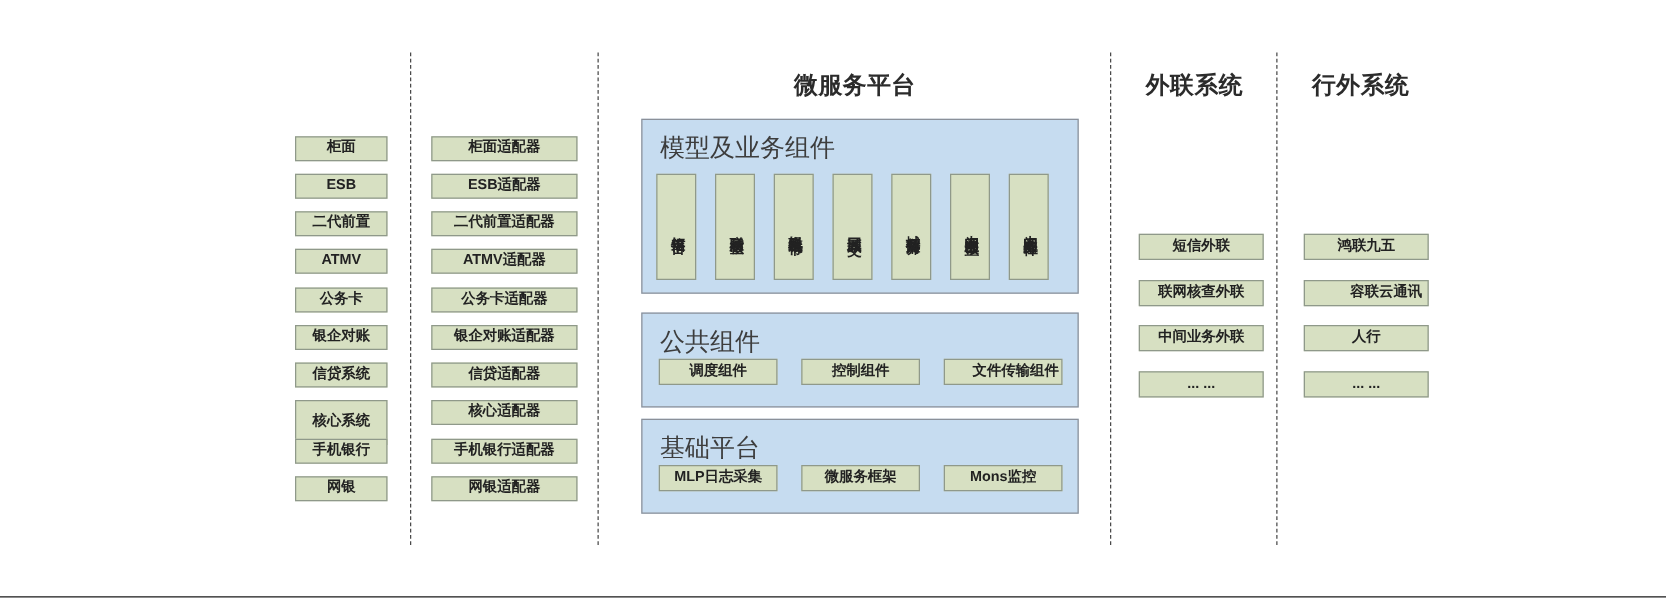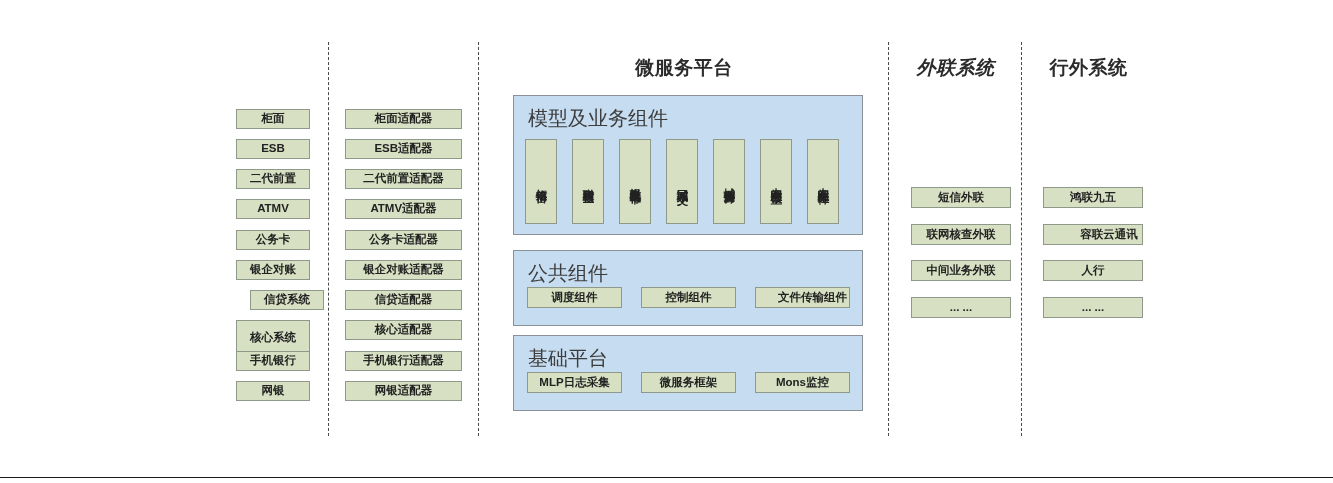--- a/index.html
+++ b/index.html
@@ -100,30 +100,30 @@
 <body>
 
 <div class="canvas">
 
   <div class="divider" style="left:328px;"></div>
   <div class="divider" style="left:478px;"></div>
   <div class="divider" style="left:888px;"></div>
   <div class="divider" style="left:1021px;"></div>
 
   <div class="col-title" style="left:480px; top:55px; width:408px;">微服务平台</div>
-  <div class="col-title" style="left:890px; top:55px; width:131px;font-style:italic;">外联系统</div>
+  <div class="col-title" style="left:890px; top:55px; width:131px;">外联系统</div>
   <div class="col-title" style="left:1023px; top:55px; width:131px;">行外系统</div>
 
   <div class="node" style="left:236px; top:109px; width:74px; height:20px;">柜面</div>
   <div class="node" style="left:236px; top:139px; width:74px; height:20px;">ESB</div>
   <div class="node" style="left:236px; top:169px; width:74px; height:20px;">二代前置</div>
   <div class="node" style="left:236px; top:199px; width:74px; height:20px;text-align:center;">ATMV</div>
   <div class="node" style="left:236px; top:230px; width:74px; height:20px;">公务卡</div>
   <div class="node" style="left:236px; top:260px; width:74px; height:20px;">银企对账</div>
-  <div class="node" style="left:236px; top:290px; width:74px; height:20px;margin-left:14px;">信贷系统</div>
+  <div class="node" style="left:236px; top:290px; width:74px; height:20px;">信贷系统</div>
   <div class="node" style="left:236px; top:320px; width:74px; height:36px;">核心系统</div>
   <div class="node" style="left:236px; top:351px; width:74px; height:20px;">手机银行</div>
   <div class="node" style="left:236px; top:381px; width:74px; height:20px;">网银</div>
 
   <div class="node" style="left:345px; top:109px; width:117px; height:20px;">柜面适配器</div>
   <div class="node" style="left:345px; top:139px; width:117px; height:20px;">ESB适配器</div>
   <div class="node" style="left:345px; top:169px; width:117px; height:20px;">二代前置适配器</div>
   <div class="node" style="left:345px; top:199px; width:117px; height:20px;">ATMV适配器</div>
   <div class="node" style="left:345px; top:230px; width:117px; height:20px;">公务卡适配器</div>
   <div class="node" style="left:345px; top:260px; width:117px; height:20px;">银企对账适配器</div>

